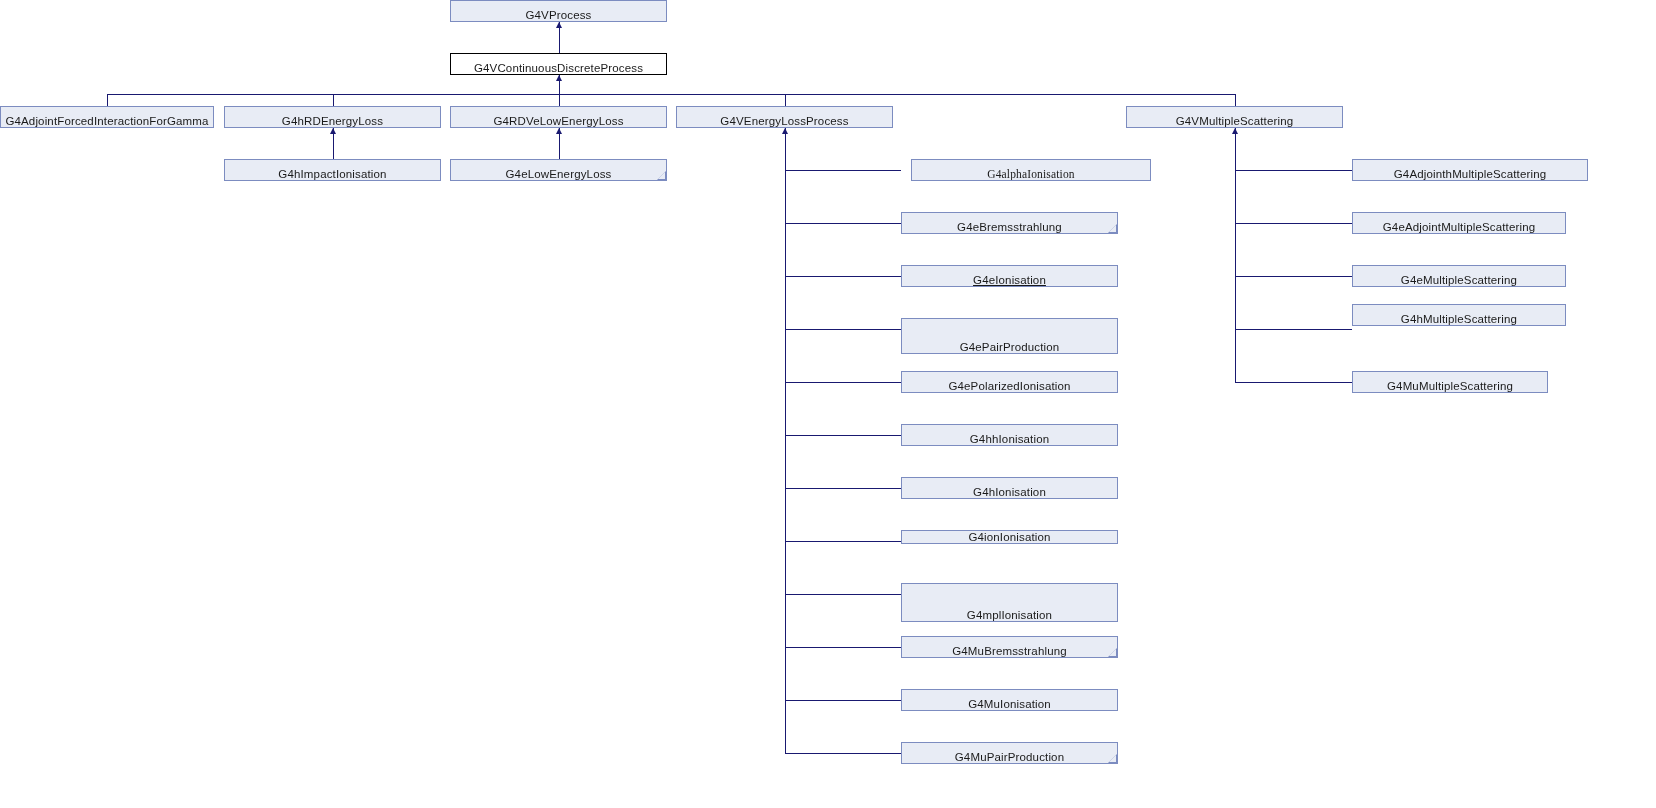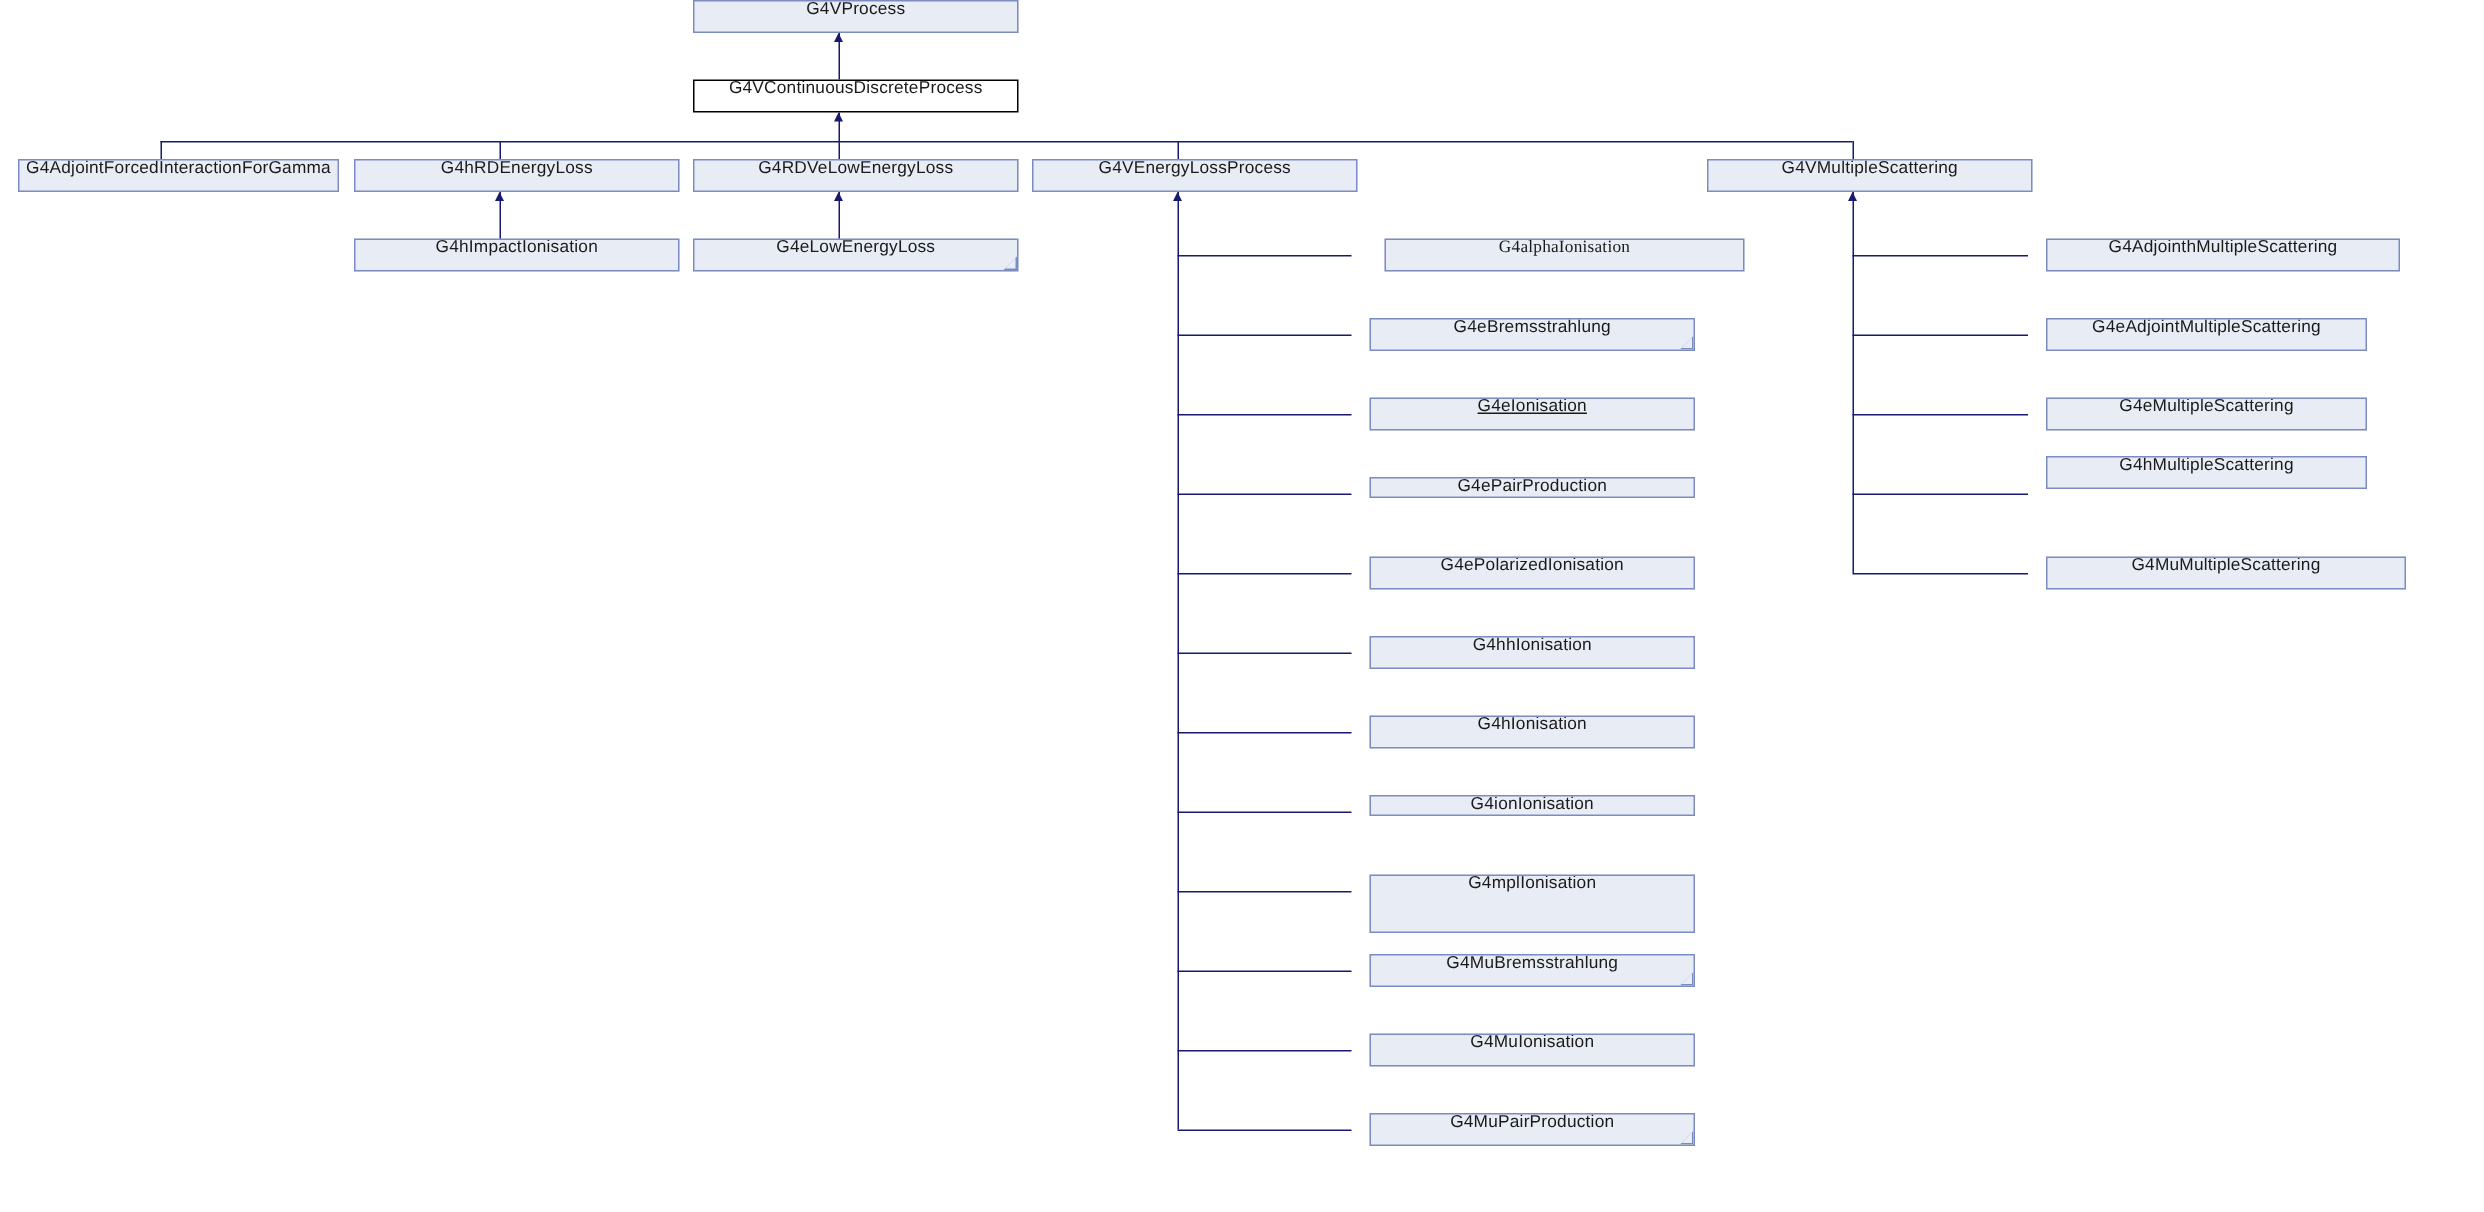--- a/index.html
+++ b/index.html
@@ -19,27 +19,26 @@
   }
   .node {
     position: absolute;
     box-sizing: border-box;
     background: #e8ecf5;
     border: 1px solid #7c8cc0;
     color: #1a1a1a;
     font-size: 11.5px;
     line-height: 1;
     display: flex;
-    align-items: flex-start;
+    align-items: flex-end;
     justify-content: center;
     text-align: center;
     white-space: nowrap;
     letter-spacing: 0.15px;
     overflow: hidden;
-    margin-left: 12px;
   }
   .node.current {
     background: #ffffff;
     border: 1px solid #000000;
   }
   
   .node.folded::after {
     content: "";
     position: absolute;
     right: 0px;
@@ -108,21 +107,21 @@
     </div>
     <div class="node" style="left: 911px; top: 159px; width: 240px; height: 22px; font-family: Liberation Serif, serif;">
       <span>G4alphaIonisation</span>
     </div>
     <div class="node folded" style="left: 901px; top: 212px; width: 217px; height: 22px;">
       <span>G4eBremsstrahlung</span>
     </div>
     <div class="node" style="left: 901px; top: 265px; width: 217px; height: 22px; text-decoration: underline;">
       <span>G4eIonisation</span>
     </div>
-    <div class="node" style="left: 901px; top: 318px; width: 217px; height: 14px;">
+    <div class="node" style="left: 901px; top: 318px; width: 217px; height: 36px;">
       <span>G4ePairProduction</span>
     </div>
     <div class="node" style="left: 901px; top: 371px; width: 217px; height: 22px;">
       <span>G4ePolarizedIonisation</span>
     </div>
     <div class="node" style="left: 901px; top: 424px; width: 217px; height: 22px;">
       <span>G4hhIonisation</span>
     </div>
     <div class="node" style="left: 901px; top: 477px; width: 217px; height: 22px;">
       <span>G4hIonisation</span>
@@ -147,21 +146,21 @@
     </div>
     <div class="node" style="left: 1352px; top: 212px; width: 214px; height: 22px;">
       <span>G4eAdjointMultipleScattering</span>
     </div>
     <div class="node" style="left: 1352px; top: 265px; width: 214px; height: 22px;">
       <span>G4eMultipleScattering</span>
     </div>
     <div class="node" style="left: 1352px; top: 304px; width: 214px; height: 22px;">
       <span>G4hMultipleScattering</span>
     </div>
-    <div class="node" style="left: 1352px; top: 371px; width: 240px; height: 22px;">
+    <div class="node" style="left: 1352px; top: 371px; width: 196px; height: 22px;">
       <span>G4MuMultipleScattering</span>
     </div>
     <div class="edge v" style="left: 558.5px; top: 22px; height: 31px;"></div>
     <div class="arrow-up" style="left: 555.5px; top: 22px;"></div>
     <div class="edge v" style="left: 558.5px; top: 75px; height: 19px;"></div>
     <div class="arrow-up" style="left: 555.5px; top: 75px;"></div>
     <div class="edge h" style="left: 107px; top: 94px; width: 1127.5px;"></div>
     <div class="edge v" style="left: 107px; top: 94px; height: 12px;"></div>
     <div class="edge v" style="left: 332.5px; top: 94px; height: 12px;"></div>
     <div class="edge v" style="left: 558.5px; top: 94px; height: 12px;"></div>

